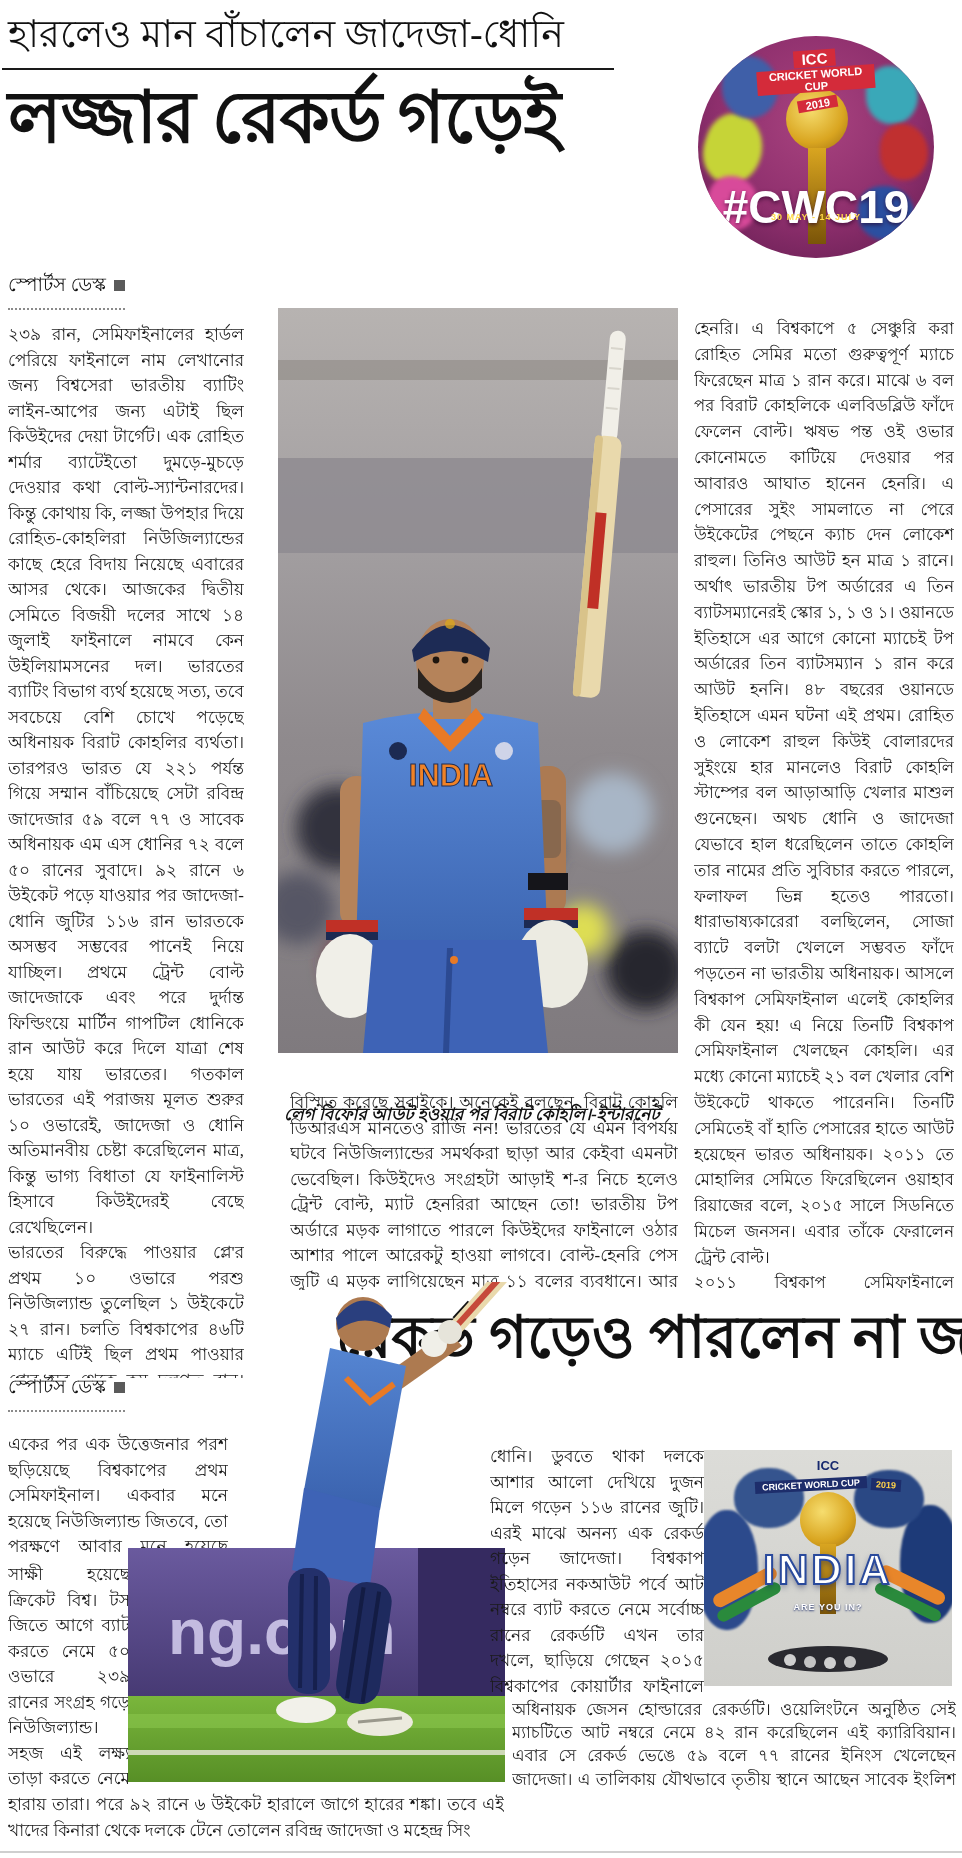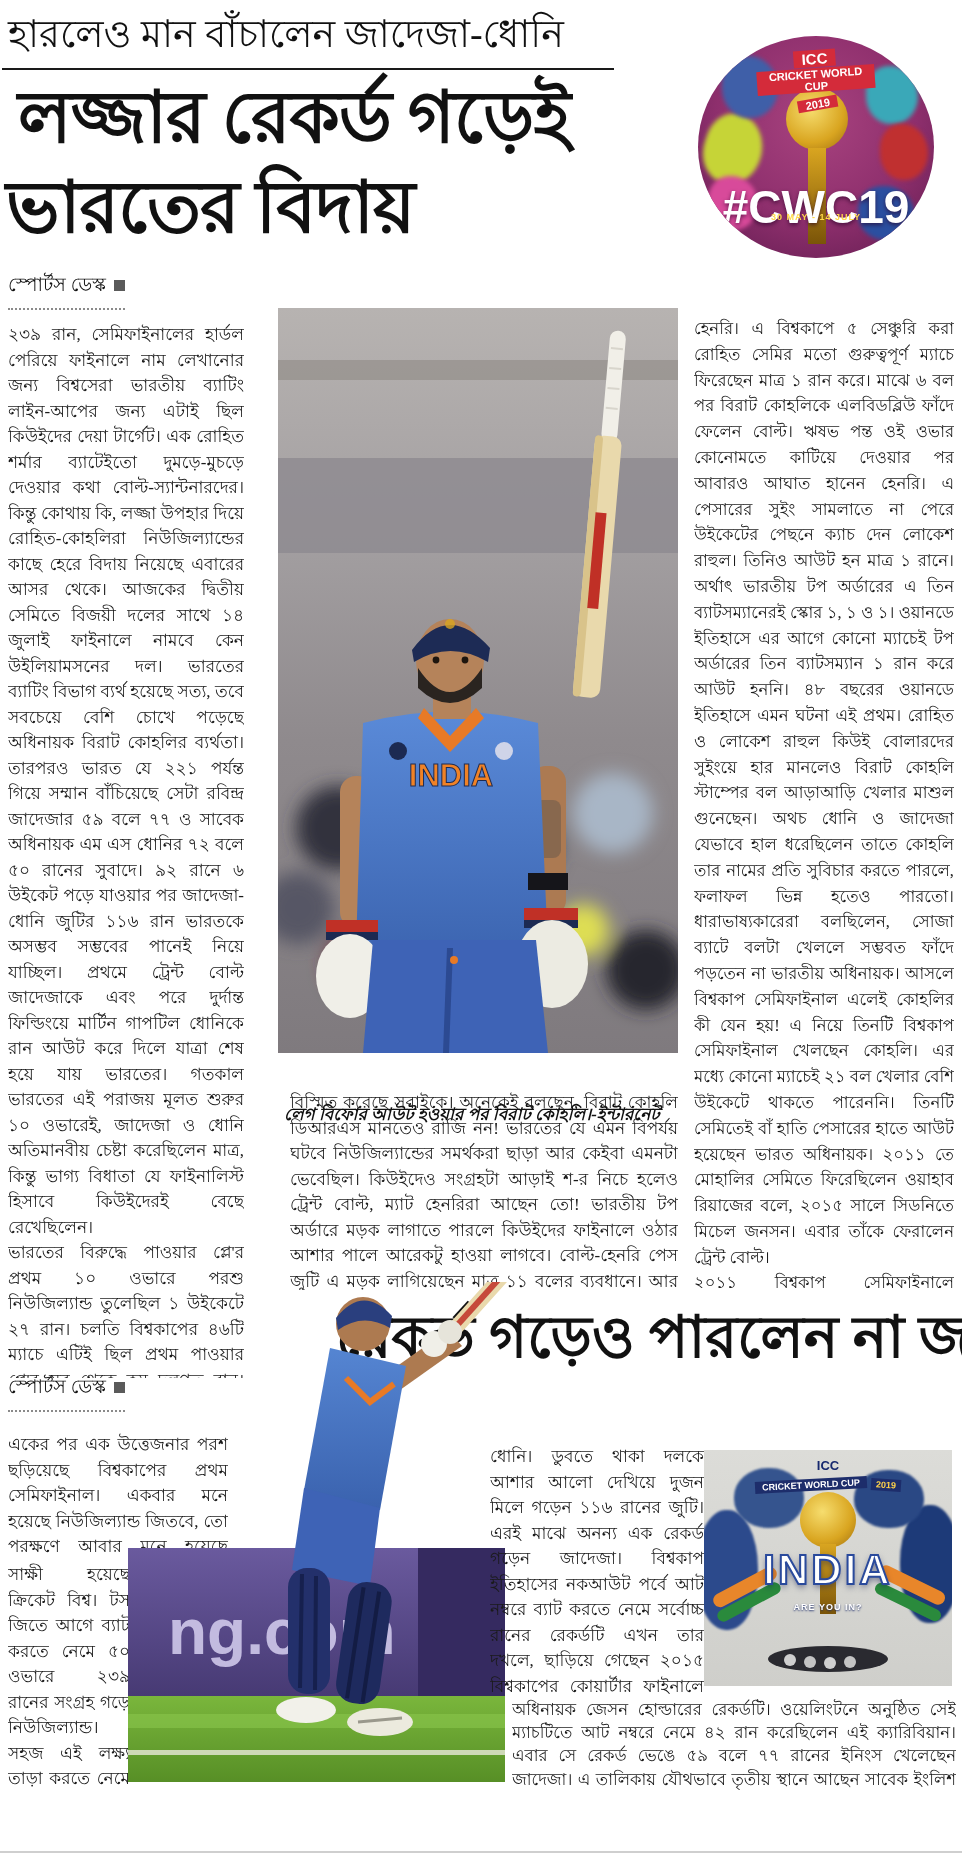--- a/index.html
+++ b/index.html
@@ -33,22 +33,21 @@
   .ig-blob{position:absolute;border-radius:48%;filter:blur(1px);}
   .tric{position:absolute;border-radius:8px;}
 </style>
 </head>
 <body>
 
 <div id="page">
 
   <div class="abs kicker" style="left:8px;top:14px;">হারলেও মান বাঁচালেন জাদেজা-ধোনি</div>
   <div class="abs rule" style="left:2px;top:68px;width:612px;"></div>
-  <div class="abs h1" style="left:18px;top:82px;">লজ্জার রেকর্ড গড়েই</div>
-  <div class="abs h1" style="left:6px;top:172px;">ভারতের বিদায়</div>
+  <div class="abs h1" style="left:8px;top:82px;">লজ্জার রেকর্ড গড়েই</div>
 
   <div class="abs cwc" style="left:698px;top:36px;width:236px;height:222px;">
     <div class="blobx" style="left:6px;top:78px;width:58px;height:70px;background:#c6d437;transform:rotate(18deg);"></div>
     <div class="blobx" style="left:24px;top:20px;width:56px;height:62px;background:#3f5fa8;"></div>
     <div class="blobx" style="left:168px;top:30px;width:52px;height:58px;background:#3aa8b8;"></div>
     <div class="blobx" style="left:182px;top:88px;width:48px;height:56px;background:#c03030;"></div>
     <div class="blobx" style="left:10px;top:140px;width:50px;height:54px;background:#d84a9a;"></div>
     <div class="blobx" style="left:160px;top:150px;width:56px;height:54px;background:#2b4fa0;"></div>
     <div class="trophy" style="left:88px;top:52px;width:62px;height:62px;"></div>
     <div class="abs" style="left:110px;top:112px;width:18px;height:96px;background:linear-gradient(#d9a520,#7a5408);"></div>
@@ -234,16 +233,17 @@
     <div class="ig-line" style="top:24px;">
       <span style="background:#1d2d6b;color:#fff;font-size:9px;font-weight:bold;padding:1px 7px;transform:rotate(-3deg);display:inline-block;">CRICKET WORLD CUP</span>
       <span style="background:#1d2d6b;color:#ffd24a;font-size:9px;font-weight:bold;padding:1px 5px;transform:rotate(4deg);display:inline-block;">2019</span>
     </div>
     <div class="ig-line ig-title" style="top:96px;">INDIA</div>
     <div class="ig-line" style="top:152px;font-size:9px;font-weight:bold;color:#fff;text-shadow:0 1px 2px #1d2d6b;letter-spacing:1px;">ARE YOU IN?</div>
   </div>
 
   <div class="abs bt" style="left:512px;top:1698px;width:444px;height:92px;font-size:16.5px;line-height:23.2px;">অধিনায়ক জেসন হোল্ডারের রেকর্ডটি। ওয়েলিংটনে অনুষ্ঠিত সেই ম্যাচটিতে আট নম্বরে নেমে ৪২ রান করেছিলেন এই ক্যারিবিয়ান। এবার সে রেকর্ড ভেঙে ৫৯ বলে ৭৭ রানের ইনিংস খেলেছেন জাদেজা। এ তালিকায় যৌথভাবে তৃতীয় স্থানে আছেন সাবেক ইংলিশ ক্রিকেটার ডারমট রিভ ও বাংলাদেশি ক্রিকেটার নাসির হোসেন।</div>
 
+  <div class="abs bt" style="left:8px;top:1792px;width:496px;height:56px;">হারায় তারা। পরে ৯২ রানে ৬ উইকেট হারালে জাগে হারের শঙ্কা। তবে এই খাদের কিনারা থেকে দলকে টেনে তোলেন রবিন্দ্র জাদেজা ও মহেন্দ্র সিং</div>
 
   <div class="abs" style="left:0;top:1851px;width:962px;border-top:2px solid #cfcfcf;"></div>
 
 </div>
 
 </body></html>

